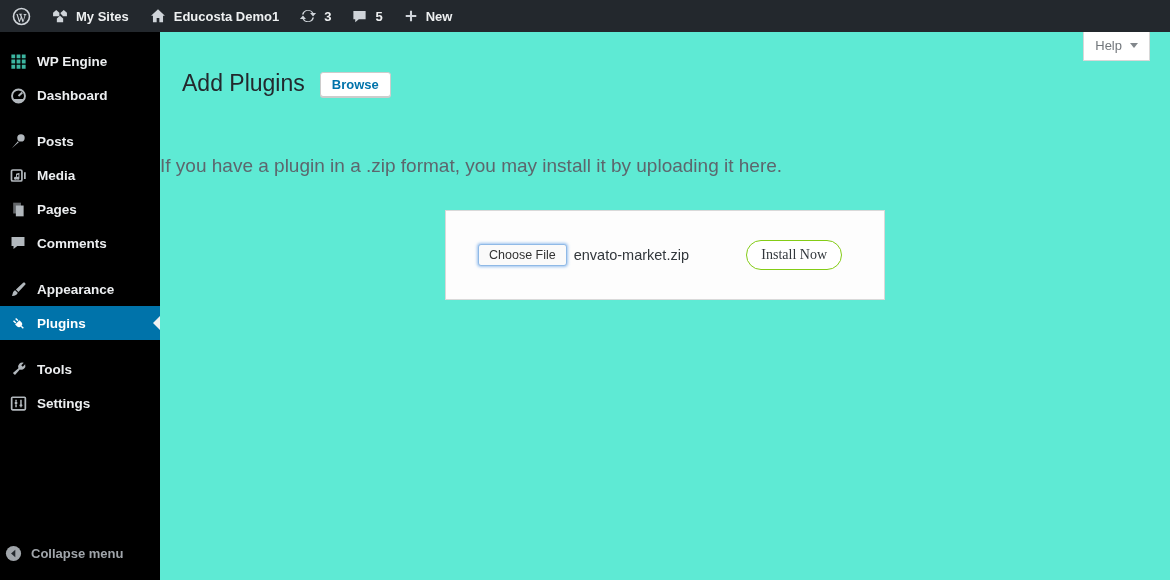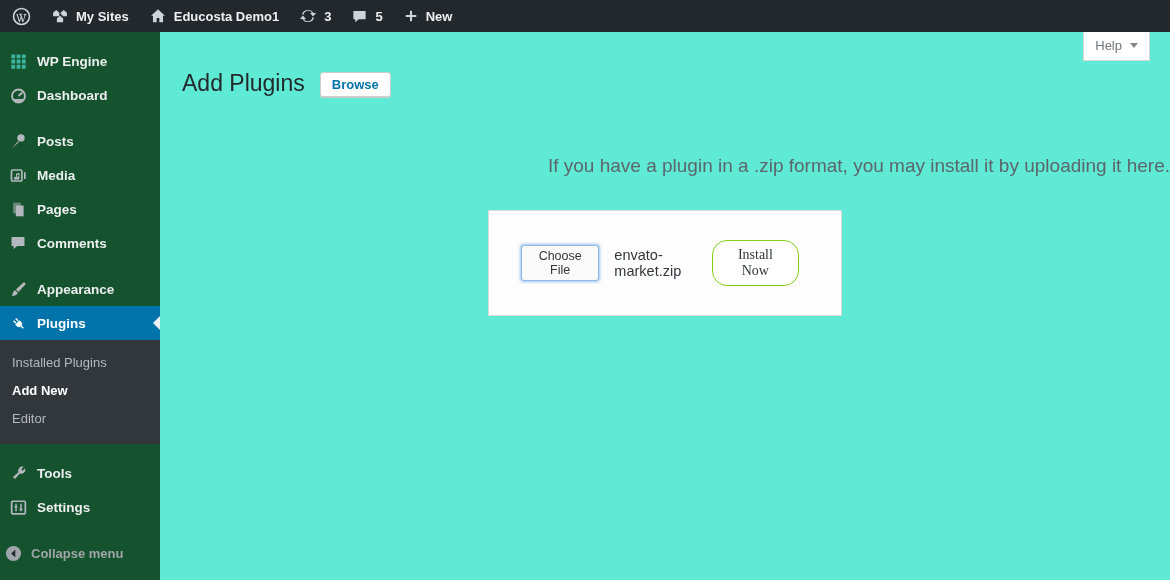--- a/index.html
+++ b/index.html
@@ -18,21 +18,21 @@
     background:#23282d; display:flex; align-items:center;
     color:#eef0f1; font-size:13px; font-weight:600; z-index:40;
     padding-left:2px;
   }
   .ab-group { display:flex; align-items:center; gap:7px; padding:12px 10px; height:32px; cursor:pointer;justify-content:flex-end; }
   .ab-icon { color:#cfd4d9; }
 
   
   #sidebar {
     position:absolute; top:32px; left:0; bottom:0; width:160px;
-    background:#14532d; z-index:30;
+    background:#000000; z-index:30;
   }
   .menu-pad { height:12px; }
   .menu-item {
     display:flex; align-items:center; gap:9px; height:34px;
     padding-left:9px; color:#eceef0; font-size:13.5px; font-weight:600;
     cursor:pointer; position:relative;
   }
   .mi-icon { width:19px; flex:0 0 19px; color:#b2b8bd; }
   .mi-icon.teal { color:#3cb5a0; }
   .menu-item.active { background:#0073aa; color:#fff; }
@@ -70,38 +70,38 @@
   #page-title { margin:0; font-size:23px; font-weight:400; color:#23282d; line-height:30px; }
   #browse-button {
     background:#fff; border:1px solid #ccc; border-radius:3px;
     box-shadow:0 1px 0 #ccc;
     color:#0073aa; font-size:13px; font-weight:600;
     padding:4px 11px; margin-top:3px; cursor:pointer;
     font-family:inherit;
   }
 
   #upload-instruction {
-    margin:57px 0 0; text-align:right;
+    margin:57px 0 0; text-align:left;
     font-size:19px; color:#5d666d; font-weight:400;
   }
 
   #upload-box {
-    width:354px; margin:33px auto 0;
+    width:440px; margin:33px auto 0;
     background:#fdfdfd; border:1px solid #d9d9d9;
     padding:29px 42px 29px 32px;
     display:flex; align-items:center; justify-content:space-between;
   }
   .file-group { display:flex; align-items:center; gap:7px; }
   #choose-file-button {
     background:#fafafa; border:1px solid #8fb9e6; border-radius:3px;
     box-shadow:0 0 3px 1px rgba(90,155,230,.6);
     padding:3px 10px; font-size:12.5px; color:#333;
     cursor:pointer; font-family:inherit;
   }
-  #file-name { font-size:14.5px; color:#32373c;margin-left:8px; }
+  #file-name { font-size:14.5px; color:#32373c; }
   #install-now-button {
     background:#fff; border:1px solid #84cc16; border-radius:15px;
     padding:6px 14px; font-size:14px; color:#32373c;
     cursor:pointer; font-family:Liberation Serif, serif;
   }
 </style>
 </head>
 <body>
 
 <div id="admin-bar">
@@ -242,25 +242,20 @@
           <path d="M6.8 8.2h6.4v2.6a3.2 3.2 0 0 1-6.4 0z"></path>
           <rect x="7.6" y="4.2" width="1.6" height="3.4"></rect>
           <rect x="10.8" y="4.2" width="1.6" height="3.4"></rect>
           <rect x="9.3" y="14" width="1.4" height="3.2"></rect>
         </g>
       </svg>
     </span>
     <span>Plugins</span>
   </div>
 
-  <div class="submenu">
-    <div class="submenu-item">Installed Plugins</div>
-    <div class="submenu-item current">Add New</div>
-    <div class="submenu-item">Editor</div>
-  </div>
 
   <div class="menu-pad"></div>
 
 
   <div class="menu-item">
     <span class="mi-icon">
       <svg width="19" height="19" viewBox="0 0 20 20" fill="currentColor">
         <path d="M17 4.5a4.4 4.4 0 0 1-5.6 5.6l-5.1 5.8-2.2-2.2 5.8-5.1A4.4 4.4 0 0 1 15.5 3l-2.6 2.5 1.6 1.6L17 4.5z"></path>
       </svg>
     </span>

